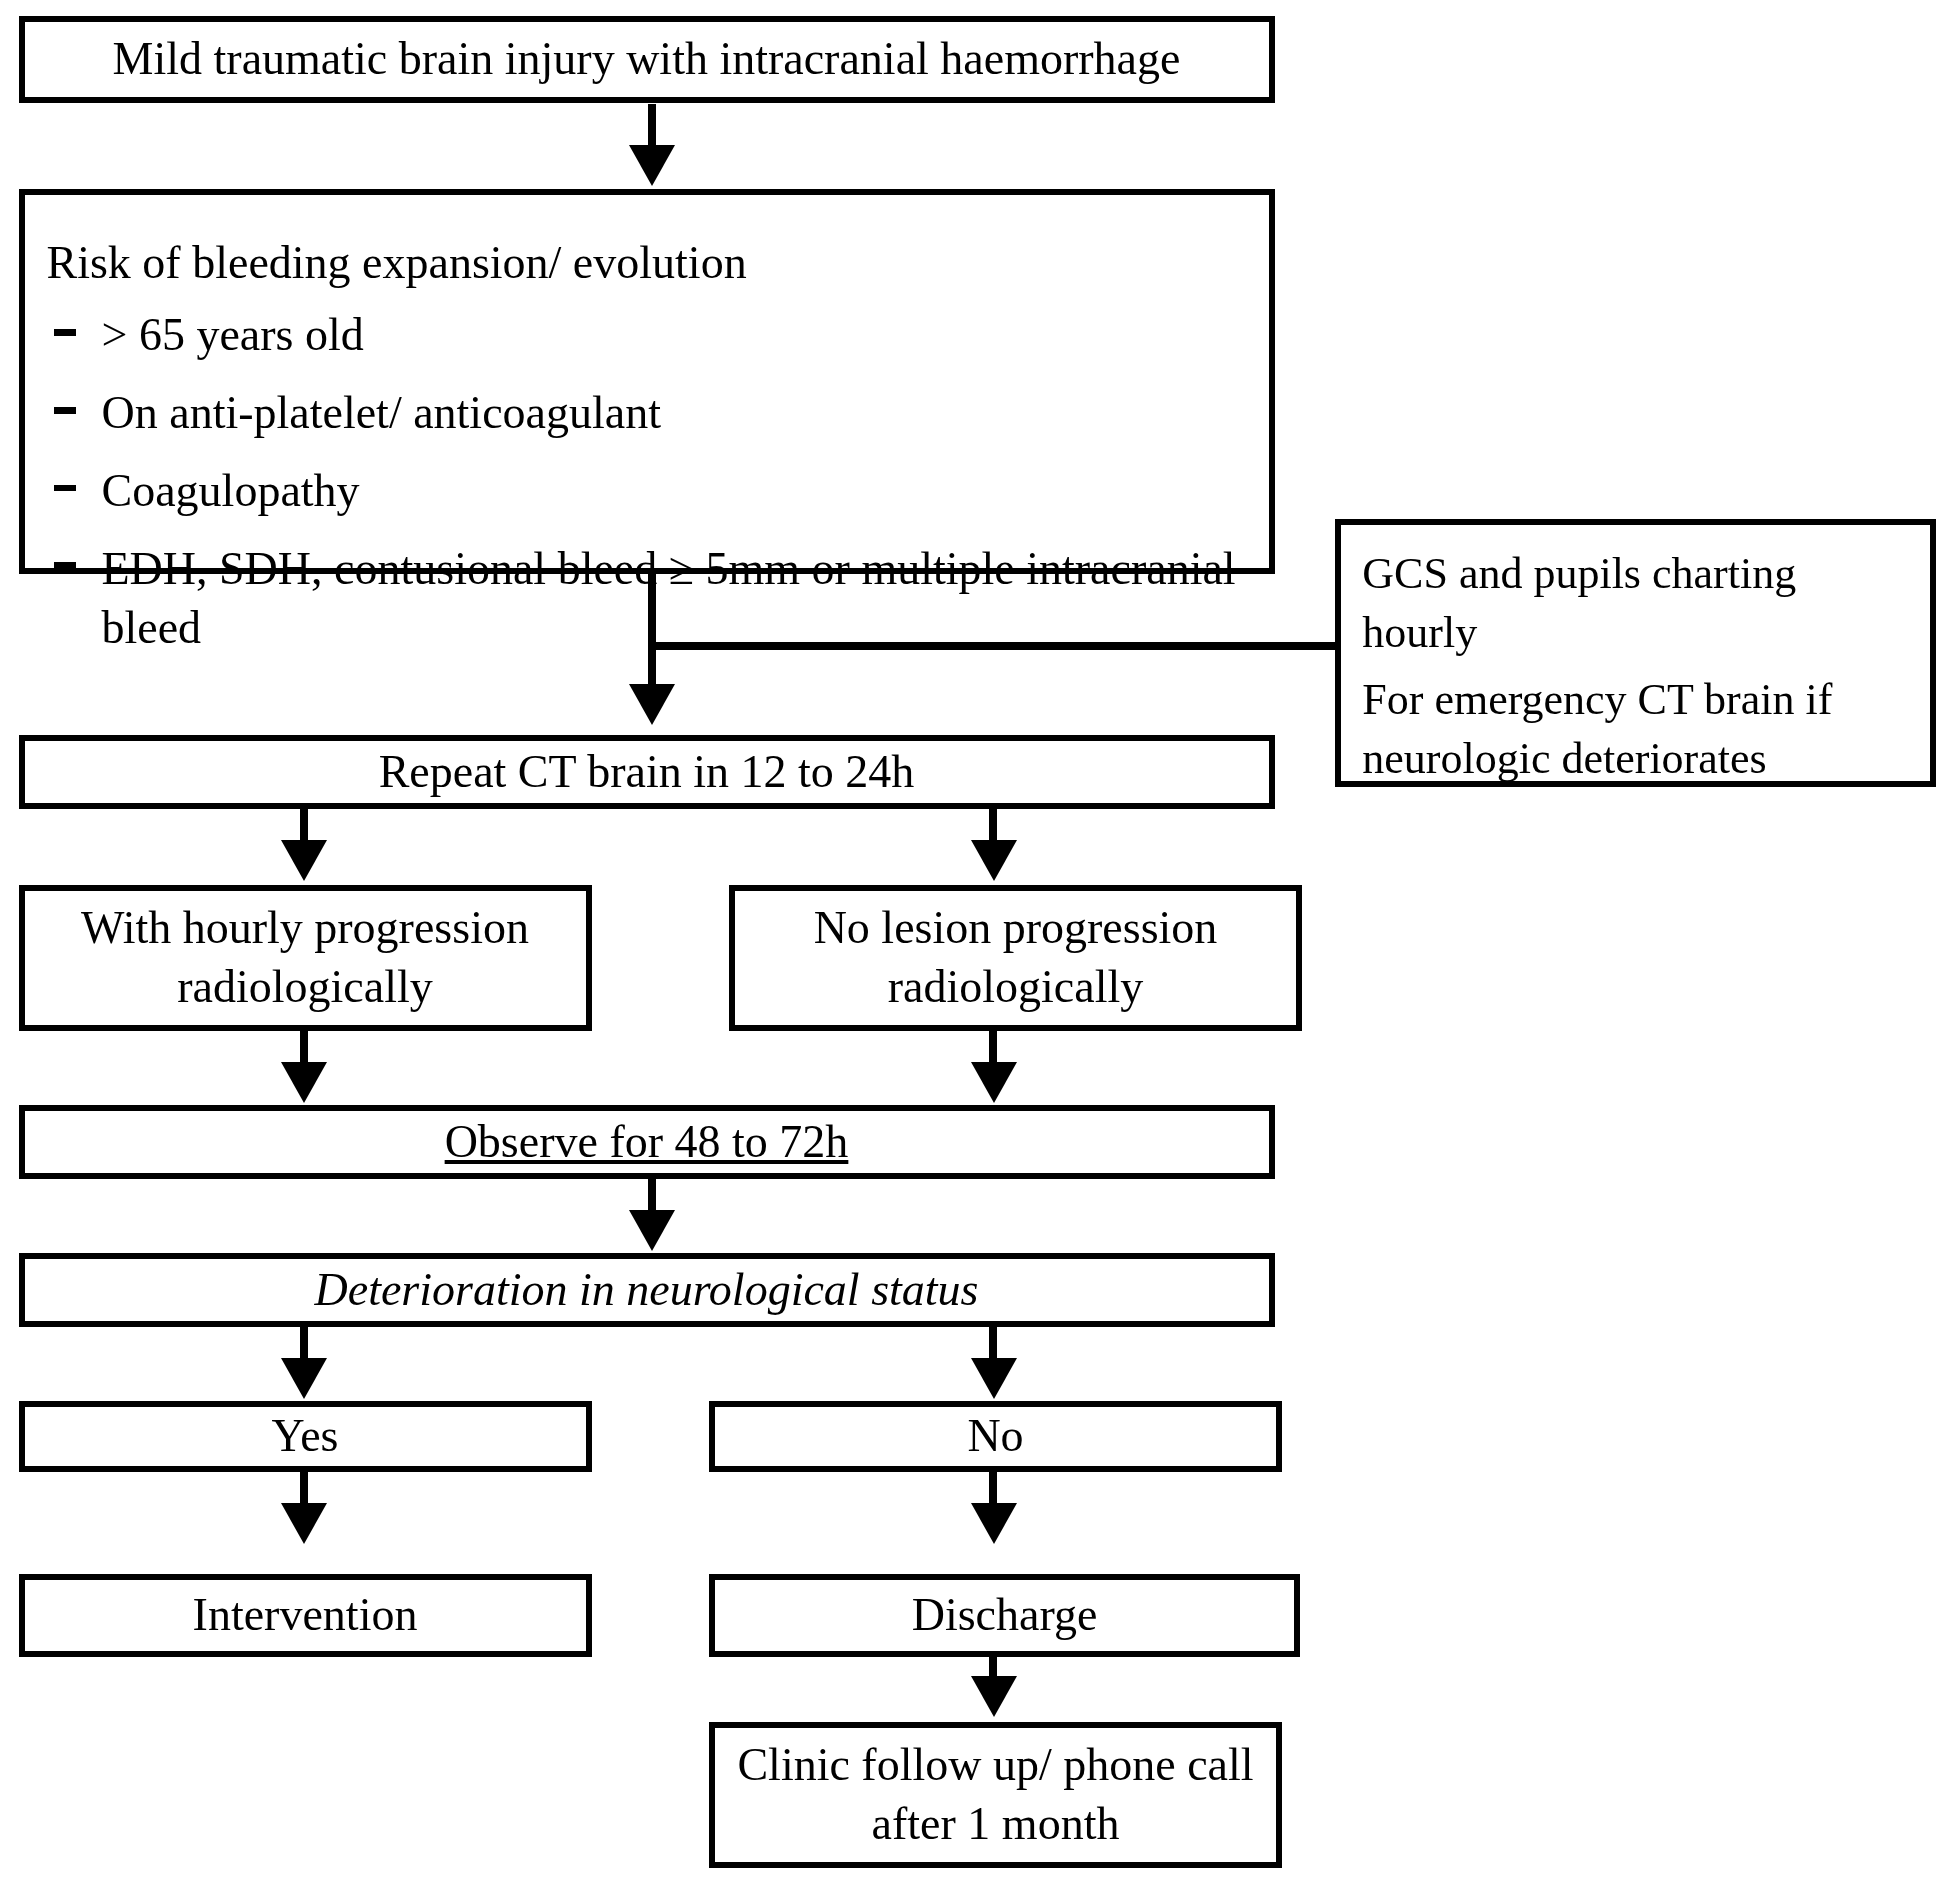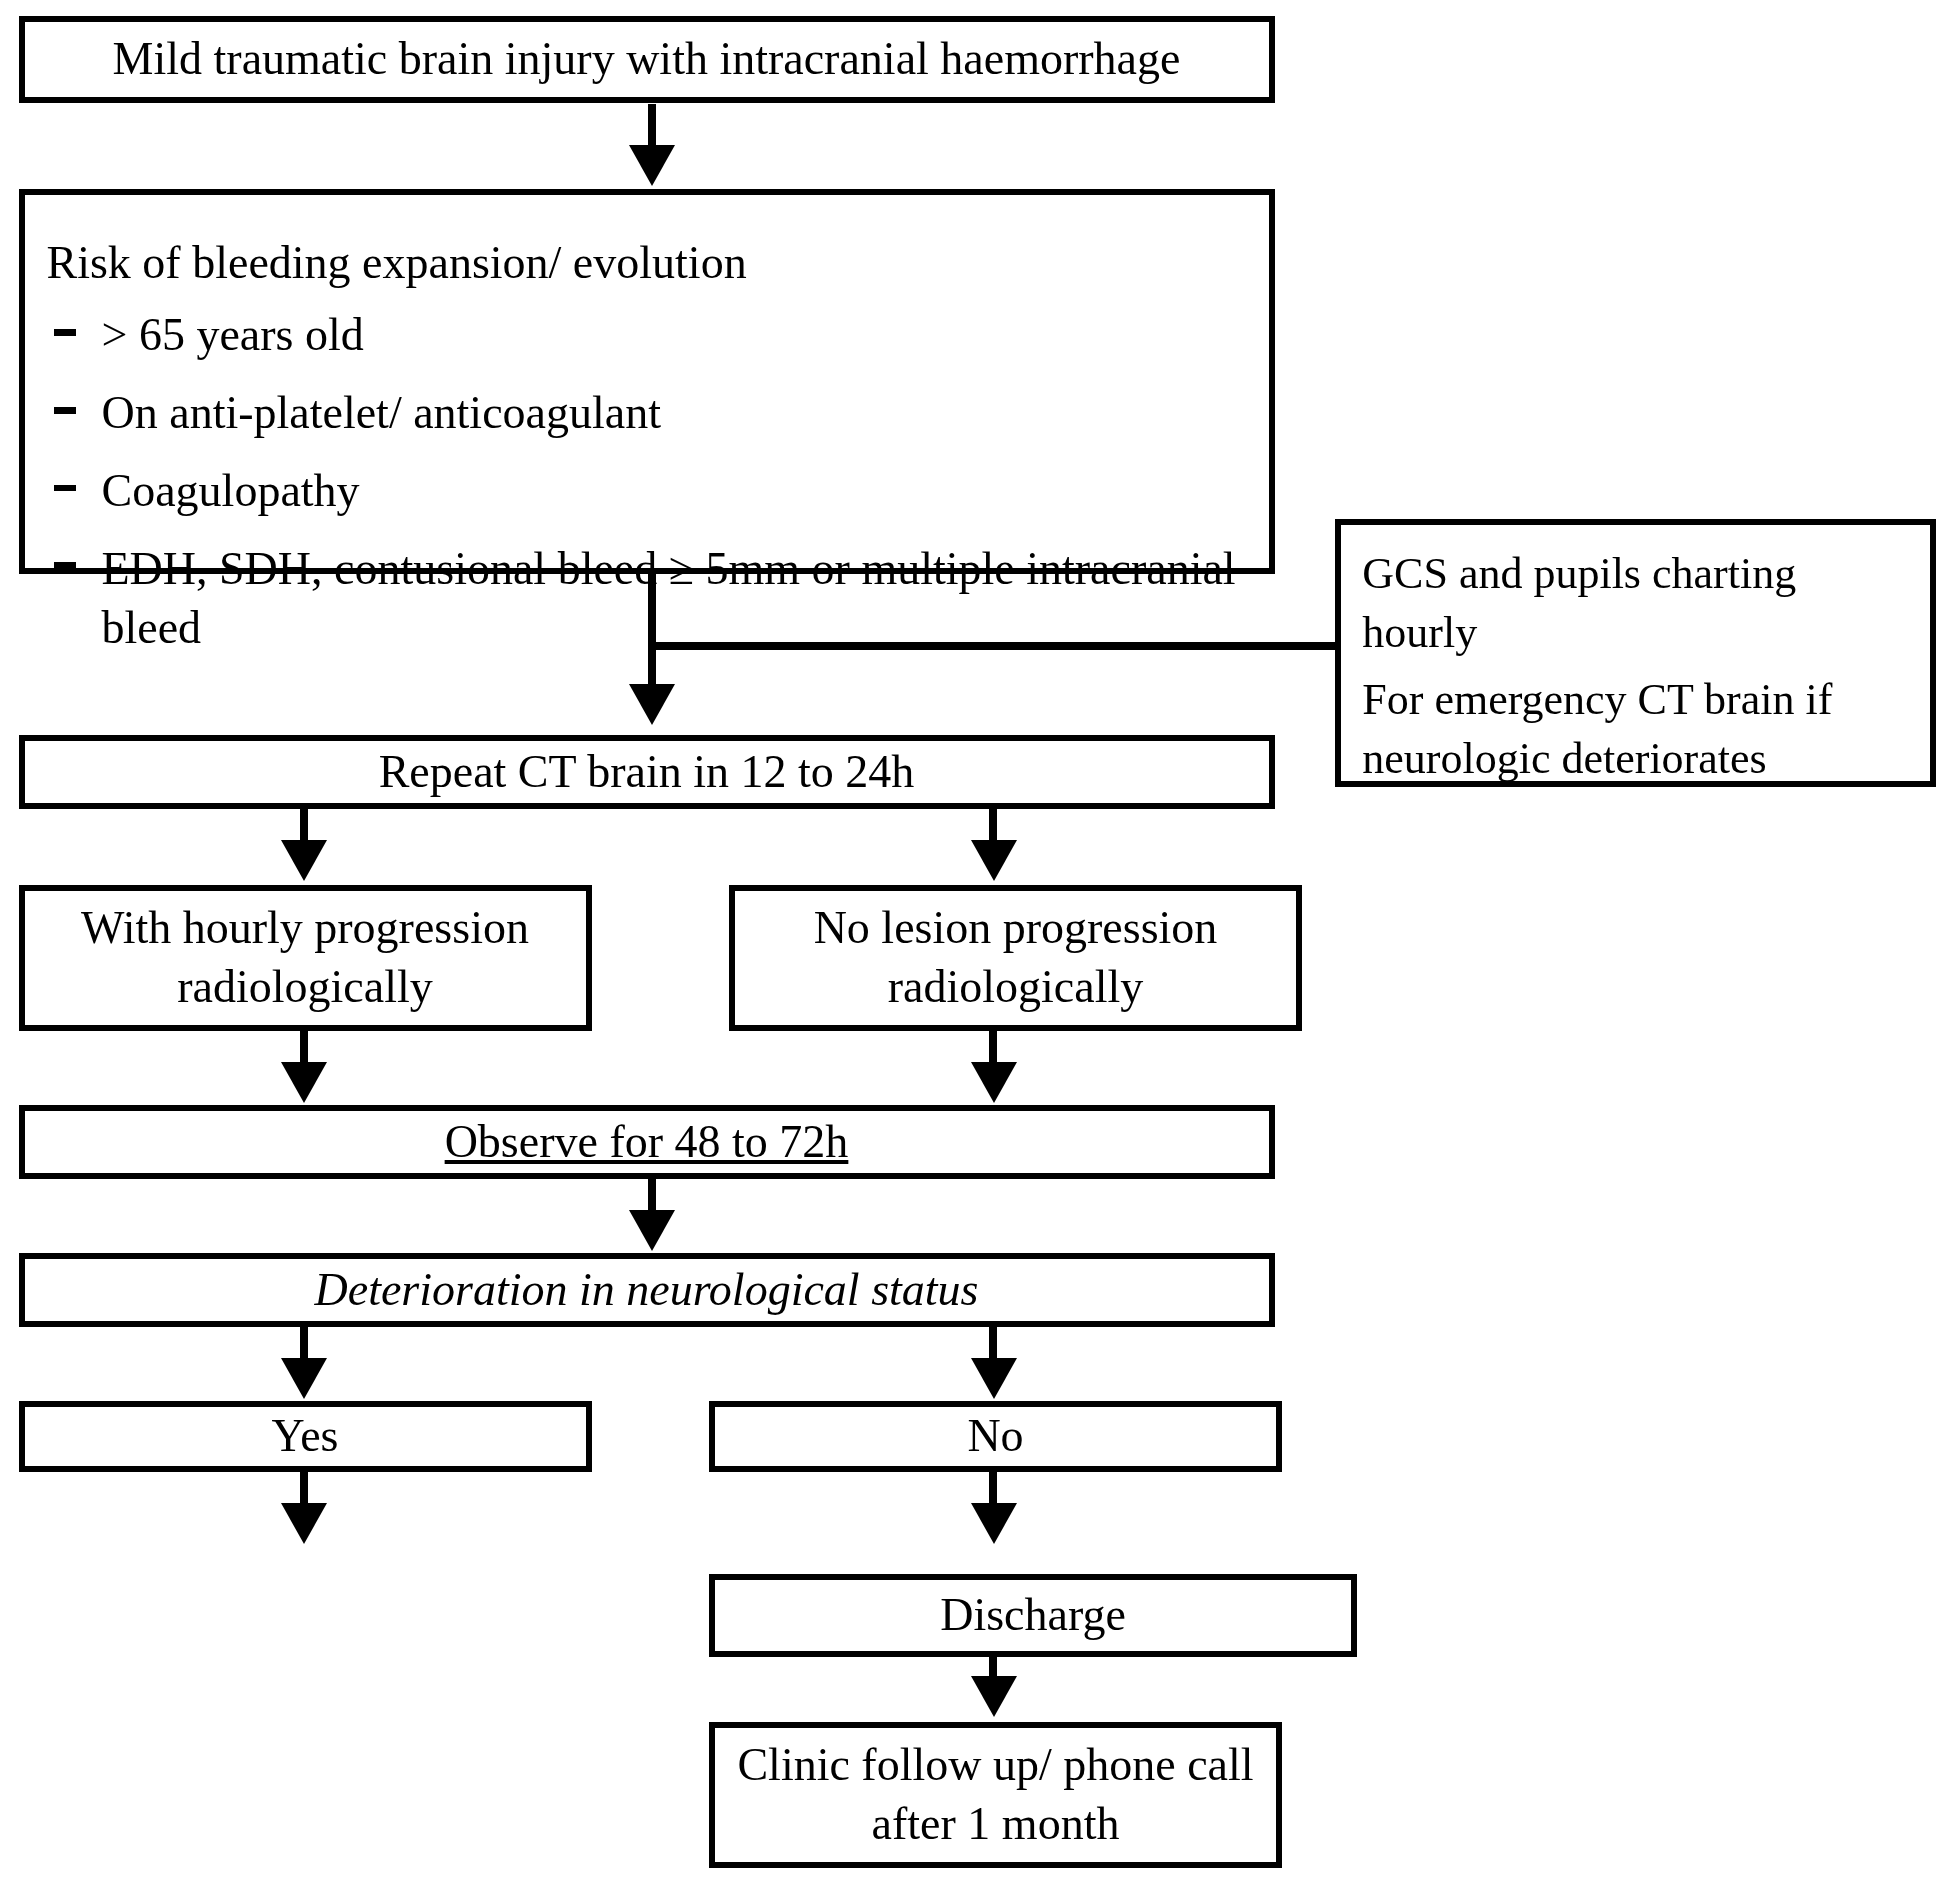--- a/index.html
+++ b/index.html
@@ -194,22 +194,25 @@
   <div class="node" style="left:709px; top:1401px; width:573px; height:71px;">
     <span class="txt">No</span>
   </div>
 
   <div class="vline" style="left:300px; top:1472px; height:36px;"></div>
   <div class="arrowhead" style="left:281px; top:1503px;"></div>
 
   <div class="vline" style="left:989px; top:1472px; height:36px;"></div>
   <div class="arrowhead" style="left:971px; top:1503px;"></div>
 
-
-  <div class="node" style="left:709px; top:1574px; width:648px; height:83px;">
+  <div class="node" style="left:18.5px; top:1574px; width:573px; height:83px;">
+    <span class="txt">Intervention</span>
+  </div>
+
+  <div class="node" style="left:709px; top:1574px; width:591px; height:83px;">
     <span class="txt">Discharge</span>
   </div>
 
   <div class="vline" style="left:989px; top:1657px; height:24px;"></div>
   <div class="arrowhead" style="left:971px; top:1676px;"></div>
 
   <div class="node" style="left:709px; top:1722px; width:573px; height:146px;">
     <span class="txt">Clinic follow up/ phone call after 1 month</span>
   </div>
 

